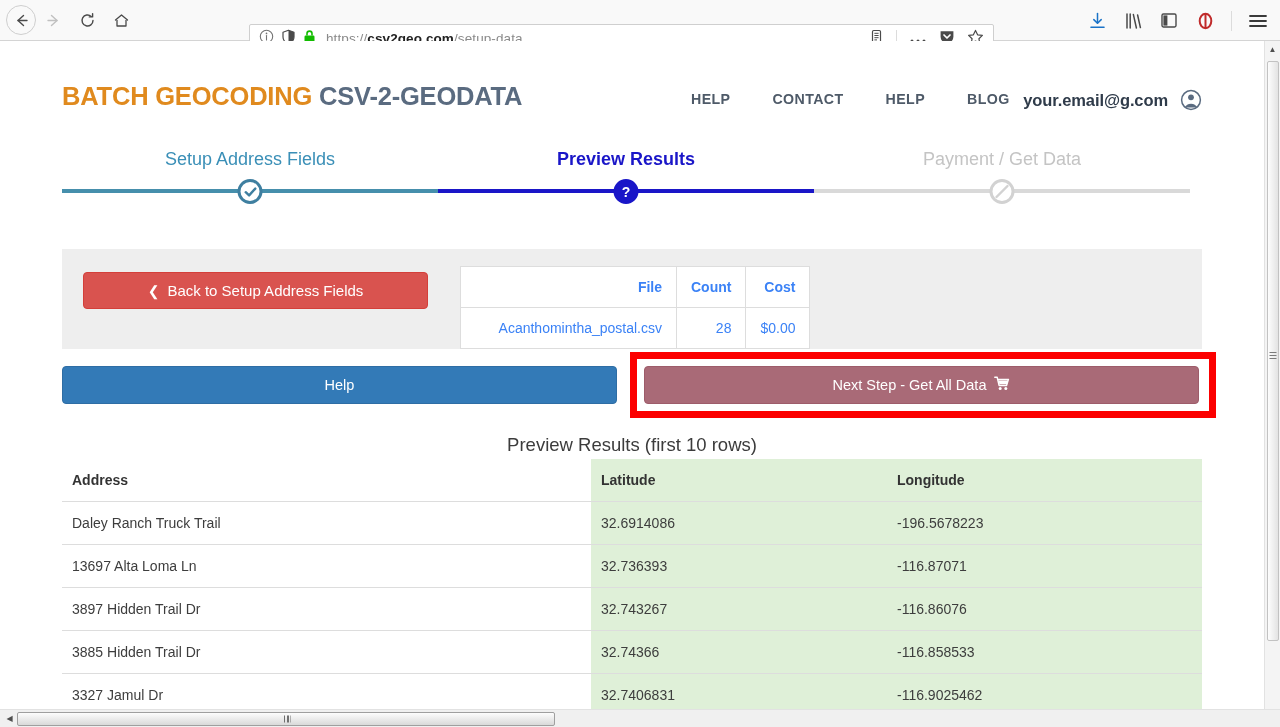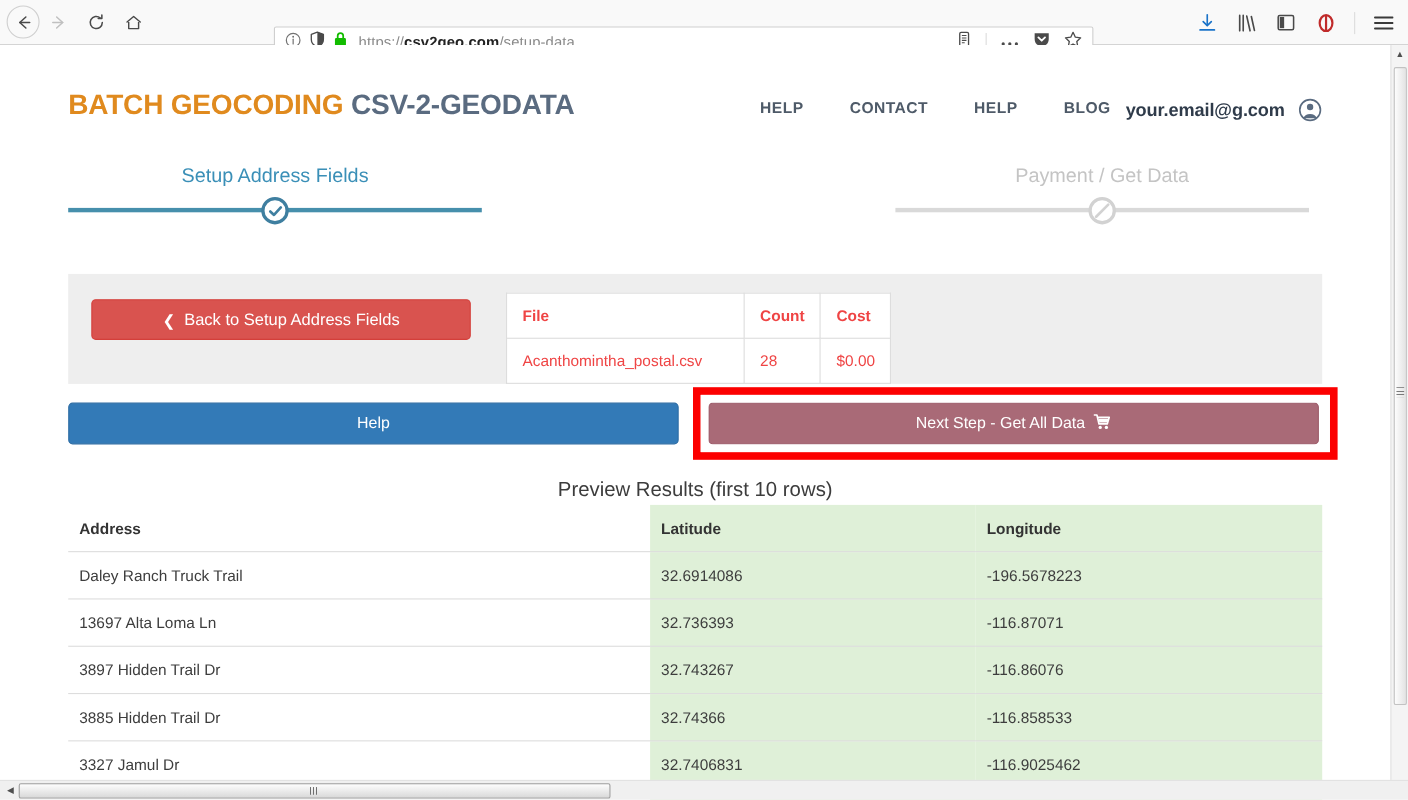--- a/index.html
+++ b/index.html
@@ -142,22 +142,22 @@
 
   .file-table {
     position: absolute; left: 398px; top: 17px;
     border-collapse: collapse;
     background: #ffffff;
     font-size: 14px;
   }
   .file-table th, .file-table td {
     border: 1px solid #dddddd;
     padding: 12px 14px;
-    text-align: left;
-    color: #ef4444;
+    text-align: right;
+    color: #3b82f6;
   }
   .file-table th { font-weight: 700; }
   .file-table td { font-weight: 400; }
   .file-table .c-file { width: 216px; }
   .file-table .c-count { width: 68px; }
   .file-table .c-cost { width: 63px; }
 
   
   .action-row { position: relative; margin-top: 17px; height: 40px; }
   .btn-help {
@@ -426,20 +426,27 @@
       <div class="stepper">
         <div class="step done" style="left:0">
           <div class="step-label">Setup Address Fields</div>
           <div class="step-track"></div>
           <div class="step-dot">
             <svg width="14" height="14" viewBox="0 0 14 14">
                 <path d="M2.2 7.2 L5.6 10.4 L11.8 3.6" fill="none" stroke="#3f7fa0" stroke-width="2.4" stroke-linecap="round" stroke-linejoin="round"></path>
               </svg>
           </div>
         </div>
+        <div class="step active" style="left:376px">
+          <div class="step-label">Preview Results</div>
+          <div class="step-track"></div>
+          <div class="step-dot">
+            <span>?</span>
+          </div>
+        </div>
         <div class="step todo" style="left:752px">
           <div class="step-label">Payment / Get Data</div>
           <div class="step-track"></div>
           <div class="step-dot">
             <svg width="19" height="19" viewBox="0 0 19 19">
                 <path d="M4 15 L15 4" stroke="#d2d2d2" stroke-width="2.4" stroke-linecap="round"></path>
               </svg>
           </div>
         </div>
       </div>

